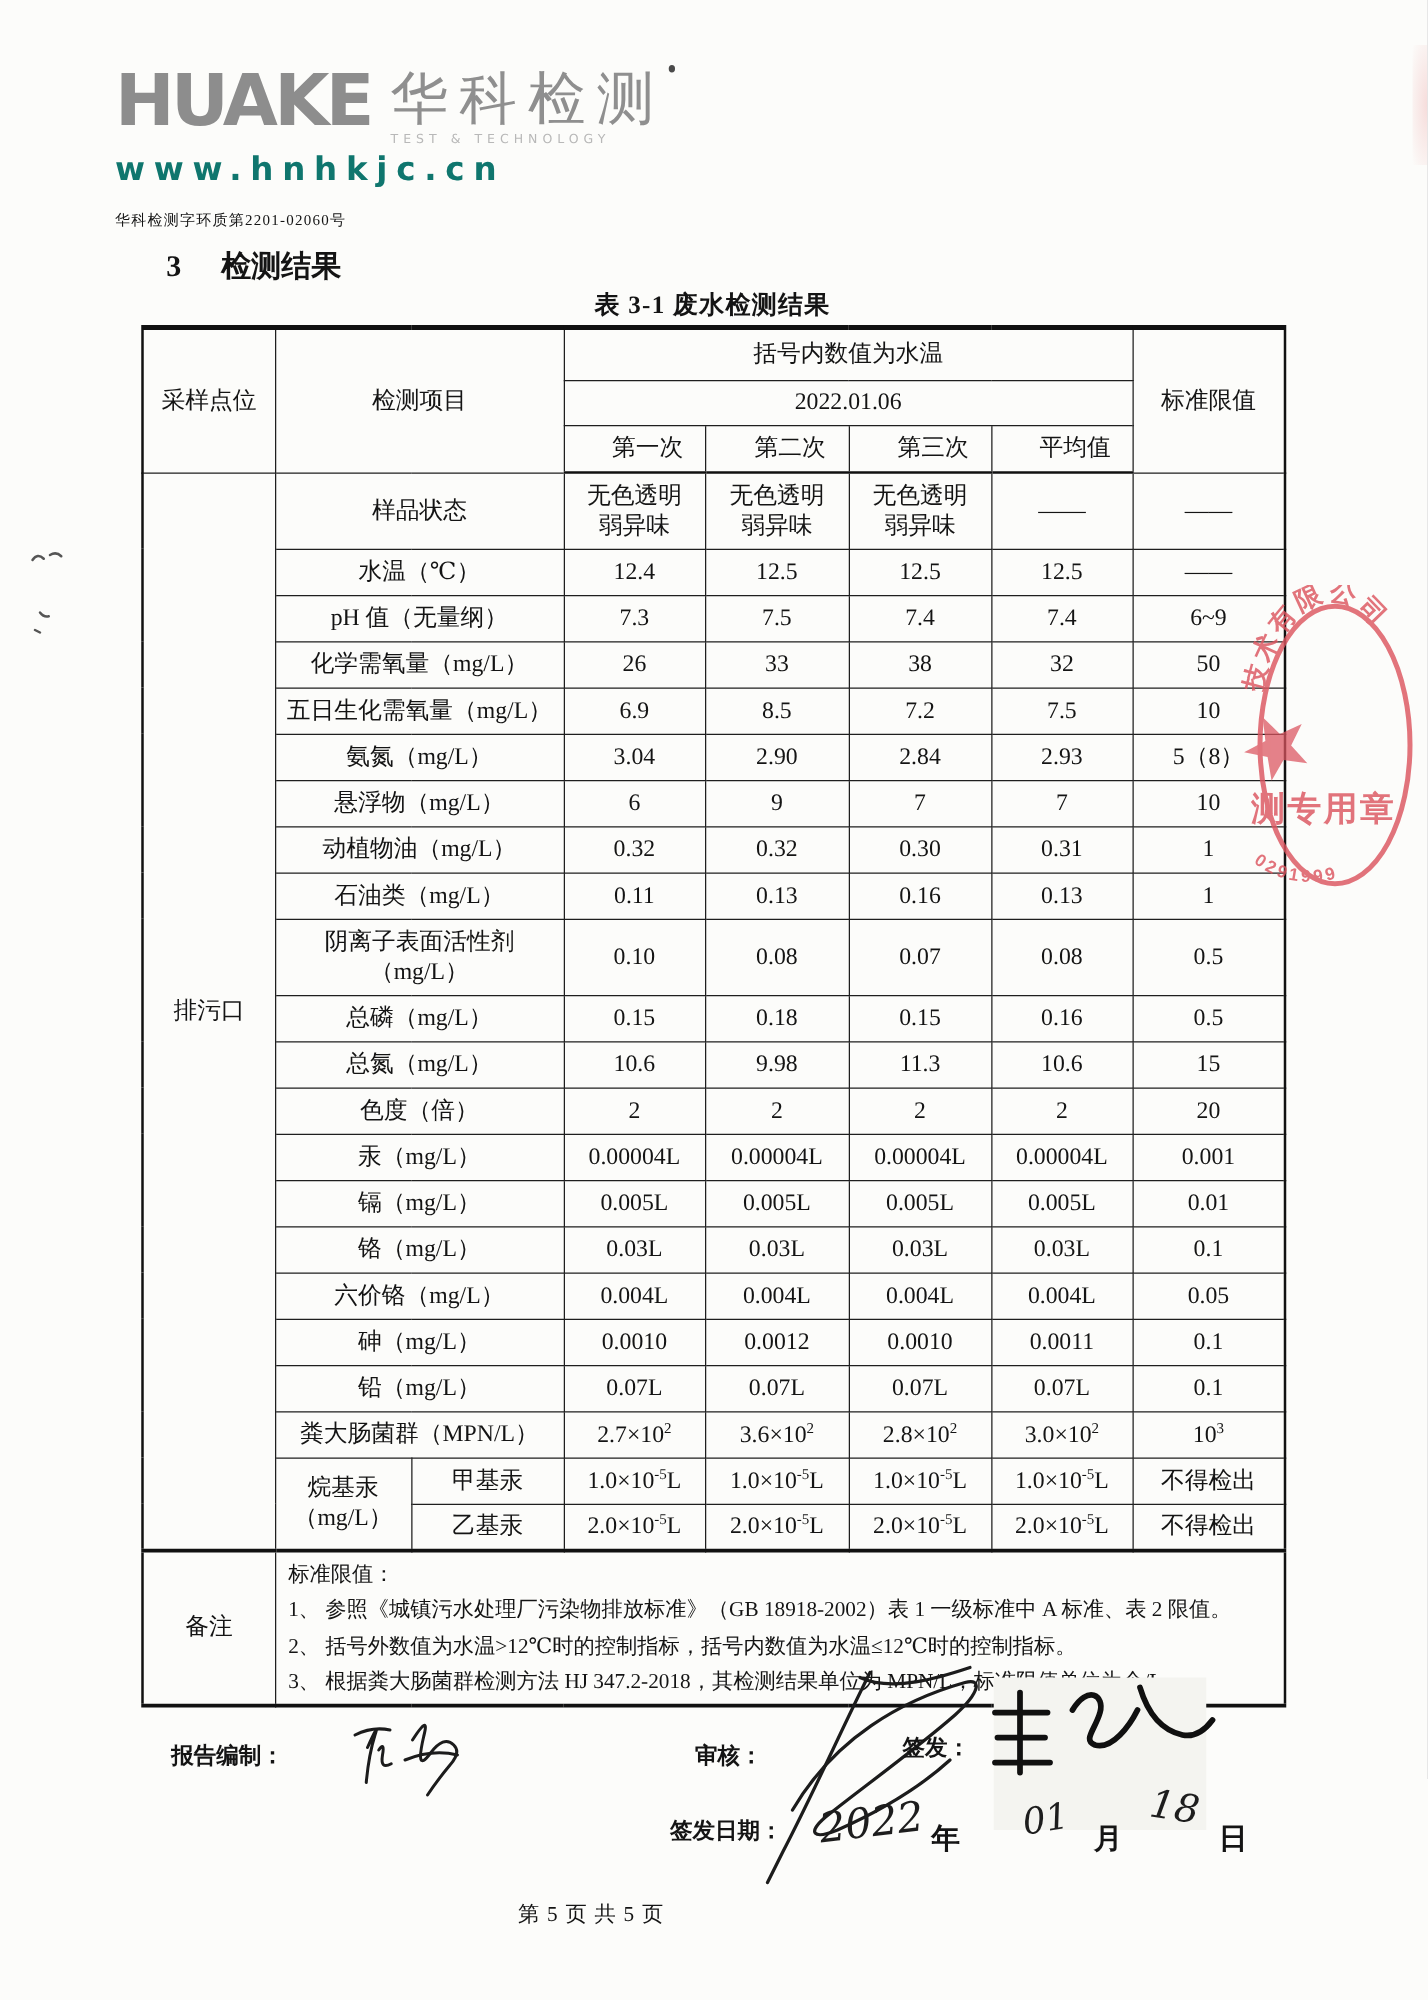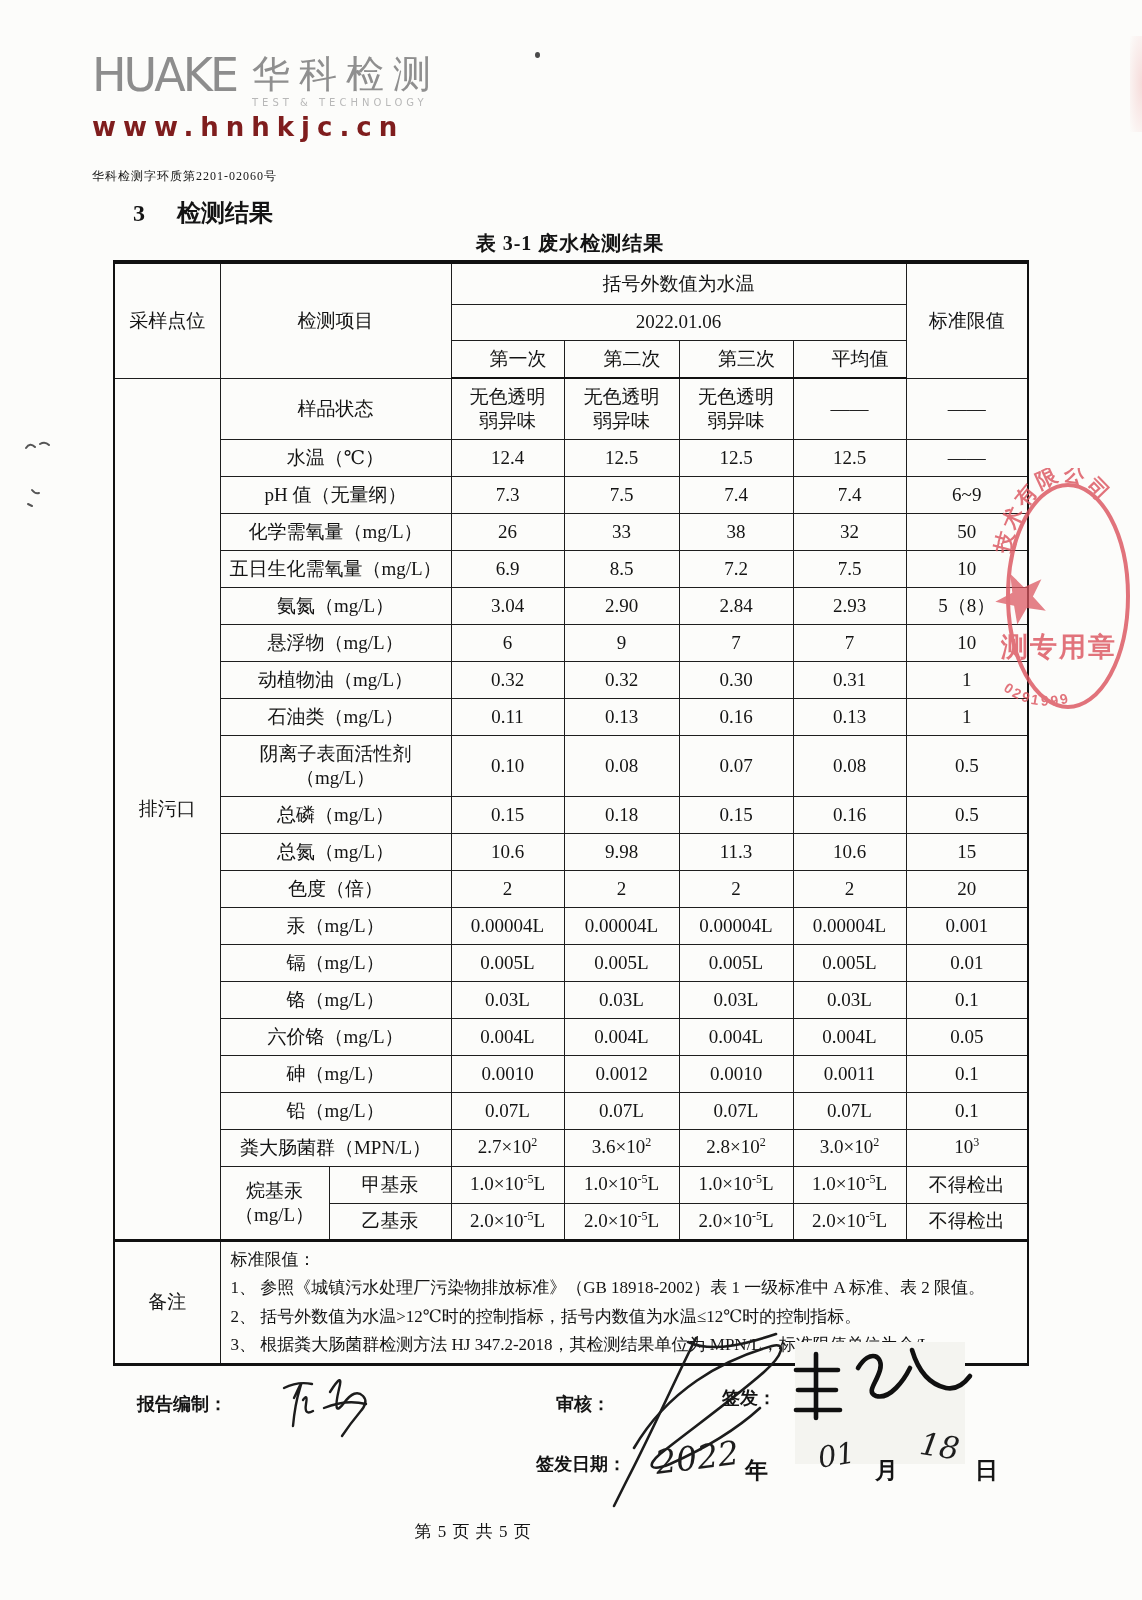--- a/index.html
+++ b/index.html
@@ -2,26 +2,26 @@
 <html><head>
 <meta charset="utf-8">
 <style>
   html,body{margin:0;padding:0;background:#d8d8d8;}
   .page{position:relative;width:1142px;height:1600px;margin:0 auto;background:#fcfcfa;
         overflow:hidden;font-family:"Liberation Serif","DejaVu Serif",serif;color:#141414;}
 
   
   .logo{position:absolute;left:92px;top:54px;}
   .logo-top{display:flex;align-items:flex-start;}
-  .wordmark{font-family:"DejaVu Sans",sans-serif;font-weight:normal;font-size:46px;line-height:.95;
+  .wordmark{font-family:"DejaVu Sans",sans-serif;font-weight:bold;font-size:57px;line-height:.95;
             color:#8d8d8d;letter-spacing:-3px;}
   .cn-wrap{margin-left:16px;}
-  .cn-name{font-size:38px;color:#8f8f8f;letter-spacing:9px;line-height:1.1;}
+  .cn-name{font-size:46px;color:#8f8f8f;letter-spacing:9px;line-height:1.1;}
   .tagline{font-family:"DejaVu Sans",sans-serif;font-size:10px;color:#b8b8b8;letter-spacing:4px;margin-top:1px;}
-  .website{font-family:"DejaVu Sans",sans-serif;font-weight:bold;font-size:26px;color:#7f1d1d;
+  .website{font-family:"DejaVu Sans",sans-serif;font-weight:bold;font-size:26px;color:#0f766e;
            letter-spacing:7px;margin-top:4px;}
   .doc-number{position:absolute;left:92px;top:168px;font-size:12px;letter-spacing:1px;}
   .section-heading{position:absolute;left:133px;top:197px;font-size:24px;font-weight:bold;}
   .section-heading .sec-title{margin-left:26px;}
 
   
   .table-title{position:absolute;left:113px;top:230px;width:914px;text-align:center;
                font-size:20px;font-weight:bold;letter-spacing:1px;}
   .results-table{position:absolute;left:113px;top:260px;width:914px;border-collapse:collapse;
                  table-layout:fixed;background:transparent;}
@@ -103,21 +103,21 @@
         <col style="width:113px">
       <col style="width:115px">
         <col style="width:114px">
         <col style="width:113px">
         <col style="width:122px">
     </colgroup>
     <thead>
       <tr class="hr1">
         <th rowspan="3">采样点位</th>
         <th rowspan="3" colspan="2">检测项目</th>
-        <th colspan="4">括号外数值为水温</th>
+        <th colspan="4">括号内数值为水温</th>
         <th rowspan="3">标准限值</th>
       </tr>
       <tr class="hr2">
         <th colspan="4">2022.01.06</th>
       </tr>
       <tr class="hr3">
         <th>第一次</th>
         <th>第二次</th>
         <th>第三次</th>
         <th>平均值</th>

